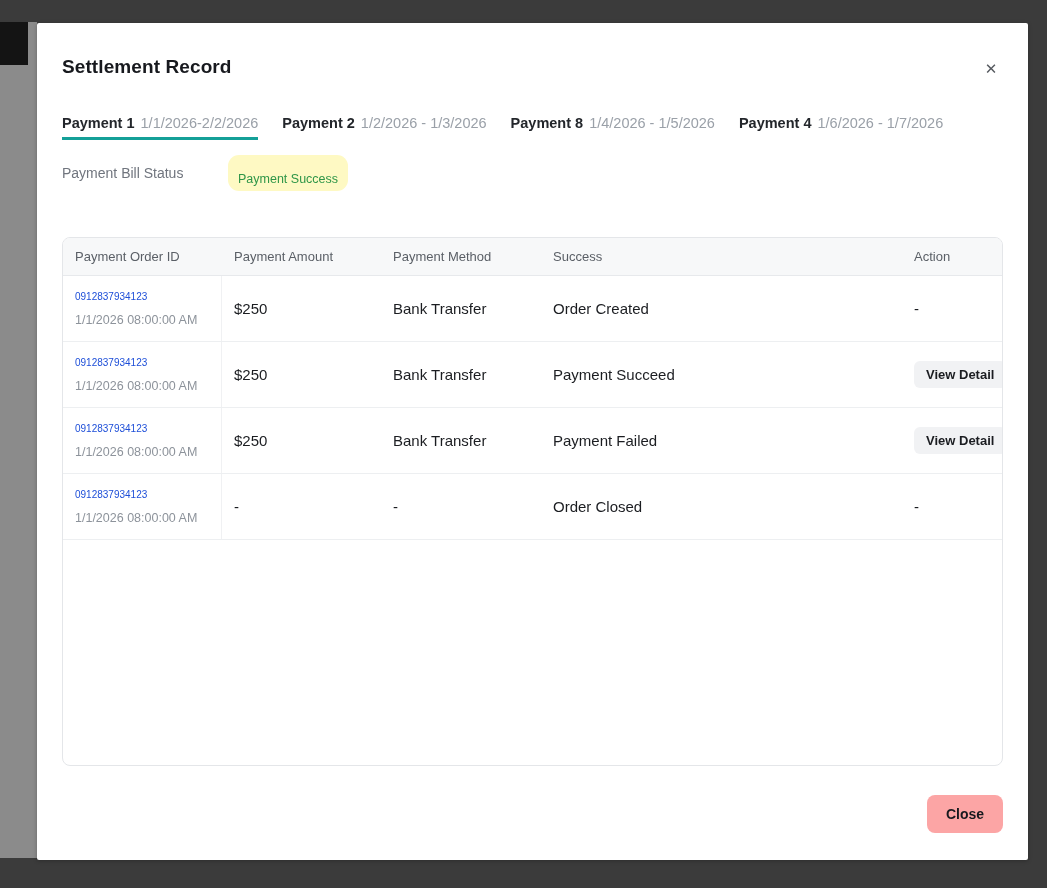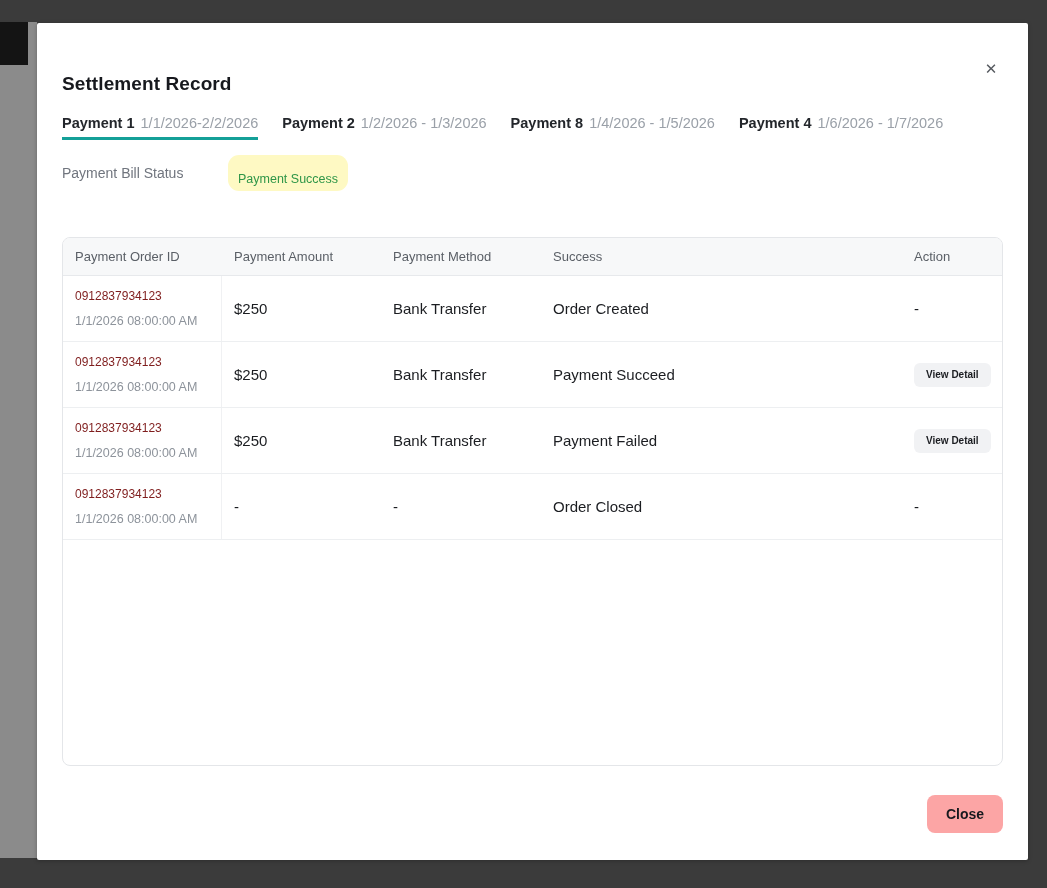--- a/index.html
+++ b/index.html
@@ -22,21 +22,21 @@
     background: #141414;
   }
 
   
   .modal {
     position: absolute; left: 37px; top: 23px; width: 991px; height: 837px;
     background: #ffffff; border-radius: 2px;
     box-shadow: 0 1px 4px rgba(0,0,0,0.25);
   }
   .modal-title {
-    position: absolute; top: 50px; left: 25px;
+    position: absolute; top: 33px; left: 25px;
     font-size: 19px; font-weight: 700; color: #17191e; letter-spacing: 0.1px;
   }
   .close-x {
     position: absolute; top: 32px; right: 24px;
     width: 26px; height: 26px;
     display: flex; align-items: center; justify-content: center;
     background: transparent; border: none; cursor: pointer;
     font-size: 15px; color: #55595f; line-height: 1;
   }
 
@@ -86,26 +86,26 @@
   }
   .trow { height: 66px; border-bottom: 1px solid #edeff1; }
   .td {
     display: flex; align-items: center; padding-left: 12px;
     font-size: 15px; color: #1b1d21; white-space: nowrap;
   }
   .td-order {
     flex-direction: column; align-items: flex-start; justify-content: center;
     border-right: 1px solid #f0f1f3;
   }
-  .order-id { font-size: 12px; font-weight: 500; color: #7f1d1d; }
+  .order-id { font-size: 10px; font-weight: 500; color: #1d4ed8; }
   .order-time { font-size: 12.5px; color: #8d939b; margin-top: 11px; }
   .view-detail-btn {
     border: none; cursor: pointer;
     background: #f1f2f4; color: #1b1d21;
-    font-family: inherit; font-size: 10px; font-weight: 600;
+    font-family: inherit; font-size: 13px; font-weight: 600;
     padding: 7px 12px; border-radius: 6px; line-height: 1;
   }
 
   
   .close-btn {
     position: absolute; right: 25px; bottom: 27px;
     border: none; cursor: pointer;
     background: #fca5a5; color: #17191e;
     font-family: inherit; font-size: 14px; font-weight: 600;
     padding: 11px 19px; border-radius: 8px; line-height: 1.15;

